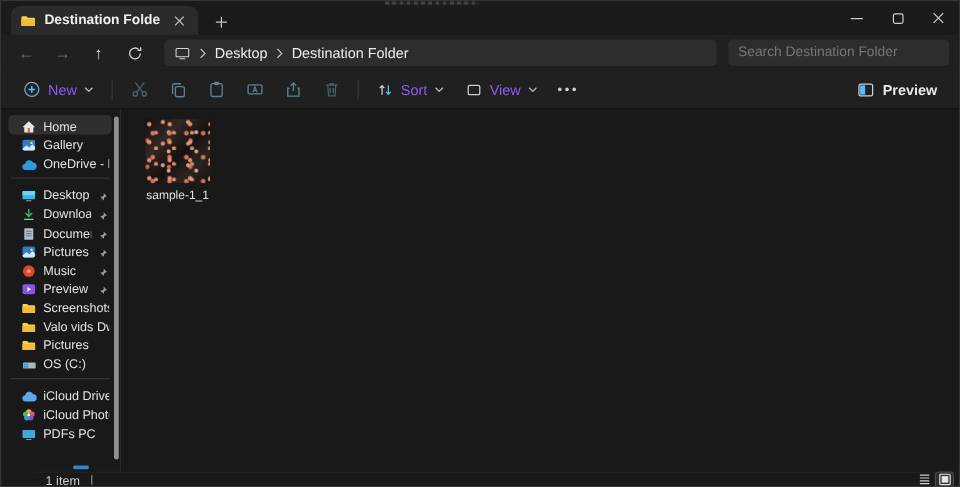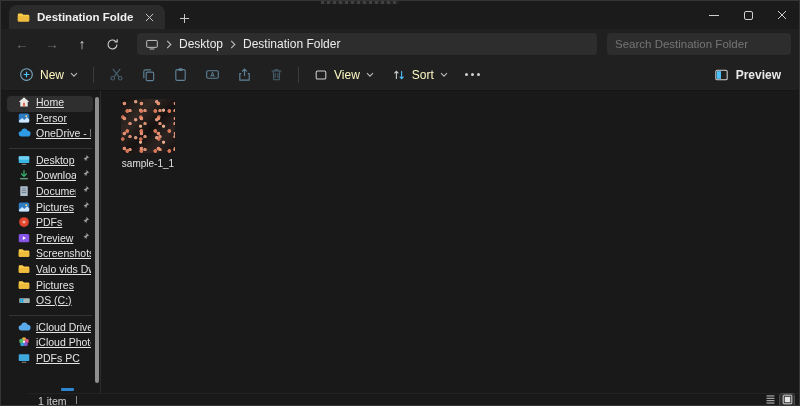--- a/index.html
+++ b/index.html
@@ -31,31 +31,31 @@
   .addressbar{ flex:1; height:22px; margin:0 6px 0 8px; background:#2d2d2d; border-radius:4px;
     display:flex; align-items:center; padding:0 8px; gap:7px; max-width:462px; }
   .crumb{ font-size:12px; color:#ececec; white-space:nowrap; }
   .searchbox{ width:184px; height:22px; background:#2d2d2d; border-radius:4px;
     display:flex; align-items:center; padding:0 8px; margin-left:auto;gap:44px; }
   .searchbox input{ flex:1; background:transparent; border:none; outline:none;
     color:#c9c9c9; font-size:11.5px; font-family:"Liberation Sans",sans-serif; }
   
   .toolbar{ height:32px; background:#202020; border-bottom:1px solid #151515;
     display:flex; align-items:center; padding:0 10px; gap:2px; }
-  .tbtn{ display:flex; align-items:center; gap:6px; padding:5px 8px; border-radius:4px; font-size:12px; color:#fef9c3; }
+  .tbtn{ display:flex; align-items:center; gap:6px; padding:5px 8px; border-radius:4px; font-size:12px; color:#8b5cf6; }
   .ticon{ width:30px; height:24px; display:flex; align-items:center; justify-content:center; border-radius:4px; }
   .tsep{ width:1px; height:16px; background:#3a3a3a; margin:0 5px; }
   .dots{ display:flex; gap:3px; }
   .dots i{ width:3px; height:3px; border-radius:50%; background:#d0d0d0; }
   .preview-btn{ margin-left:auto; display:flex; align-items:center; gap:7px; padding:5px 8px; border-radius:4px; font-size:12px;font-weight:bold; }
   
   .content{ display:flex; height:302px; }
   .sidebar{ width:100px; position:relative; border-right:1px solid #2c2c2c; padding-top:5px; }
-  .srow{ height:15.6px; display:flex; align-items:flex-start; gap:5px; margin:0 7px 0 6px;
-    padding:0 2px 0 11px; border-radius:4px; font-size:10.5px; color:#e3e3e3; white-space:nowrap; overflow:hidden;text-decoration:underline; }
+  .srow{ height:15.6px; display:flex; align-items:flex-end; gap:5px; margin:0 7px 0 6px;
+    padding:0 2px 0 11px; border-radius:4px; font-size:10.5px; color:#e3e3e3; white-space:nowrap; overflow:hidden; }
   .srow.selected{ background:#2f2f2f; }
   .sic{ flex:0 0 13px; display:flex; align-items:center; }
   .slbl{ flex:1; overflow:hidden; }
   .pin{ flex:0 0 10px; display:flex; align-items:center; }
   .sdivider{ height:1px; background:#333; margin:5px 8px; }
   .vscroll{ position:absolute; right:1px; top:6px; width:4px; height:286px; background:#8f8f8f; border-radius:2px; }
   .clipped-item-sliver{ position:absolute; left:60px; bottom:2px; width:13px; height:3px; background:#2f86d0; border-radius:1px; }
   .main{ flex:1; position:relative; background:#191919; padding:8px 0 0 14px; }
   .file-item{ width:66px; display:flex; flex-direction:column; align-items:center; }
   .thumb{ width:54px; height:54px; border-radius:3px;
@@ -211,33 +211,33 @@
         </svg>
     </div>
     <div class="ticon">
       <svg width="15" height="15" viewBox="0 0 16 16">
           <path d="M2.8 4.3h10.4M6.3 4.3V3h3.4v1.3M4.5 4.3l.6 9.4h5.8l.6-9.4M6.6 6.5v5M9.4 6.5v5" fill="none" stroke="#47616f" stroke-width="1.1"></path>
         </svg>
     </div>
     <div class="tsep"></div>
     <div class="tbtn">
       <svg width="14" height="14" viewBox="0 0 16 16">
-          <rect x="2.5" y="3.5" width="11" height="9" rx="1.5" fill="none" stroke="#cfcfcf" stroke-width="1.2"></rect>
-        </svg>
-      <span>View</span>
+          <path d="M5 12.5V4M2.8 6.2L5 3.8l2.2 2.4" fill="none" stroke="#cfcfcf" stroke-width="1.2"></path>
+          <path d="M11 3.5V12M8.8 9.8L11 12.2l2.2-2.4" fill="none" stroke="#4cc2ff" stroke-width="1.2"></path>
+        </svg>
+      <span>Sort</span>
       <svg width="8" height="6" viewBox="0 0 8 6">
           <path d="M1 1.2l3 3 3-3" fill="none" stroke="#bbb" stroke-width="1.1"></path>
         </svg>
     </div>
     <div class="tbtn">
       <svg width="14" height="14" viewBox="0 0 16 16">
-          <path d="M5 12.5V4M2.8 6.2L5 3.8l2.2 2.4" fill="none" stroke="#cfcfcf" stroke-width="1.2"></path>
-          <path d="M11 3.5V12M8.8 9.8L11 12.2l2.2-2.4" fill="none" stroke="#4cc2ff" stroke-width="1.2"></path>
-        </svg>
-      <span>Sort</span>
+          <rect x="2.5" y="3.5" width="11" height="9" rx="1.5" fill="none" stroke="#cfcfcf" stroke-width="1.2"></rect>
+        </svg>
+      <span>View</span>
       <svg width="8" height="6" viewBox="0 0 8 6">
           <path d="M1 1.2l3 3 3-3" fill="none" stroke="#bbb" stroke-width="1.1"></path>
         </svg>
     </div>
     <div class="ticon">
       <span class="dots">
           <i></i>
           <i></i>
           <i></i>
         </span>
@@ -264,21 +264,21 @@
         <span class="slbl">Home</span>
       </div>
       <div class="srow">
         <span class="sic">
             <svg width="12" height="12" viewBox="0 0 16 16">
               <rect x="1" y="2" width="14" height="12" rx="2" fill="#2e7cc3"></rect>
               <circle cx="11" cy="5.5" r="1.3" fill="#ffd764"></circle>
               <path d="M1 12l4.5-4 3 2.5L12 7l3 3v2a2 2 0 0 1-2 2H3a2 2 0 0 1-2-2z" fill="#cfe8ff"></path>
             </svg>
           </span>
-        <span class="slbl">Persor</span>
+        <span class="slbl">Gallery</span>
       </div>
       <div class="srow">
         <span class="sic">
             <svg width="13" height="11" viewBox="0 0 16 12">
               <path d="M4.2 11a3.2 3.2 0 0 1-.4-6.4A4.3 4.3 0 0 1 12 3.7 2.9 2.9 0 0 1 11.6 11z" fill="#2f9ae3"></path>
             </svg>
           </span>
         <span class="slbl">OneDrive - Persor</span>
       </div>
 
@@ -343,21 +343,21 @@
             </svg>
           </span>
       </div>
       <div class="srow">
         <span class="sic">
             <svg width="12" height="12" viewBox="0 0 16 16">
               <circle cx="8" cy="8" r="6.5" fill="#e0452e"></circle>
               <circle cx="8" cy="8" r="2.1" fill="#f6a892"></circle>
             </svg>
           </span>
-        <span class="slbl">PDFs</span>
+        <span class="slbl">Music</span>
         <span class="pin">
             <svg width="9" height="9" viewBox="0 0 16 16">
               <path d="M9.5 1.5l5 5-2.4.7-1.9 1.9-.3 3.4-2.5-2.5-3.6 3.3 3.3-3.6L4.5 7.1l3.4-.3 1.9-1.9z" fill="#9b9b9b"></path>
             </svg>
           </span>
       </div>
       <div class="srow">
         <span class="sic">
             <svg width="12" height="12" viewBox="0 0 16 16">
               <rect x="1" y="2.5" width="14" height="11" rx="2" fill="#8655e8"></rect>

